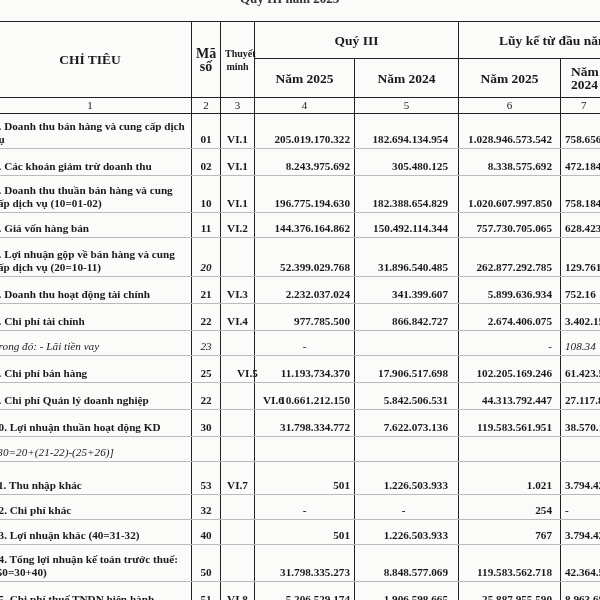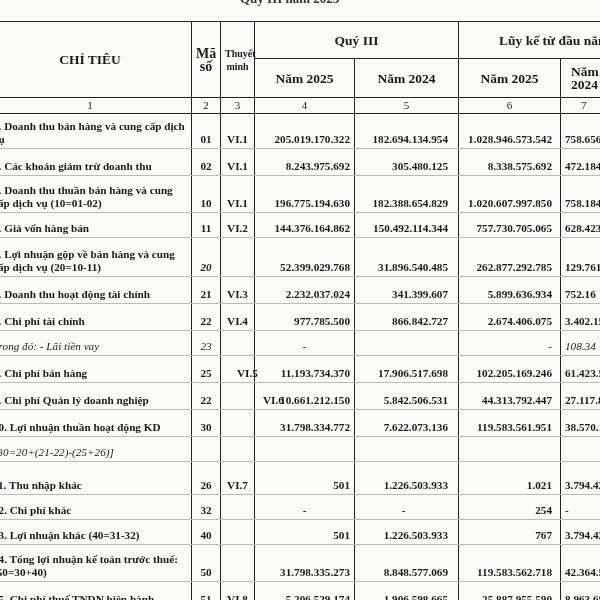--- a/index.html
+++ b/index.html
@@ -167,21 +167,21 @@
         <td class="label it" style="height: 22px;">[30=20+(21-22)-(25+26)]</td>
         <td class="code it" style="height: 22px;"></td>
         <td class="note" style="height: 22px;"></td>
         <td class="num" style="height: 22px; font-weight: normal;"></td>
         <td class="num c5cell" style="height: 22px;"></td>
         <td class="num c6cell" style="height: 22px; font-weight: normal;"></td>
         <td class="num c7cell it" style="height: 22px;"></td>
       </tr>
       <tr class="body">
         <td class="label" style="height: 30px;">11. Thu nhập khác</td>
-        <td class="code" style="height: 30px;">26</td>
+        <td class="code" style="height: 30px;">53</td>
         <td class="note" style="height: 30px; margin-left: 16px;">VI.7</td>
         <td class="num" style="height: 30px;">501</td>
         <td class="num c5cell" style="height: 30px;">1.226.503.933</td>
         <td class="num c6cell" style="height: 30px;">1.021</td>
         <td class="num c7cell" style="height: 30px;">3.794.42</td>
       </tr>
       <tr class="body">
         <td class="label" style="height: 22px;">12. Chi phí khác</td>
         <td class="code" style="height: 22px;">32</td>
         <td class="note" style="height: 22px;"></td>

